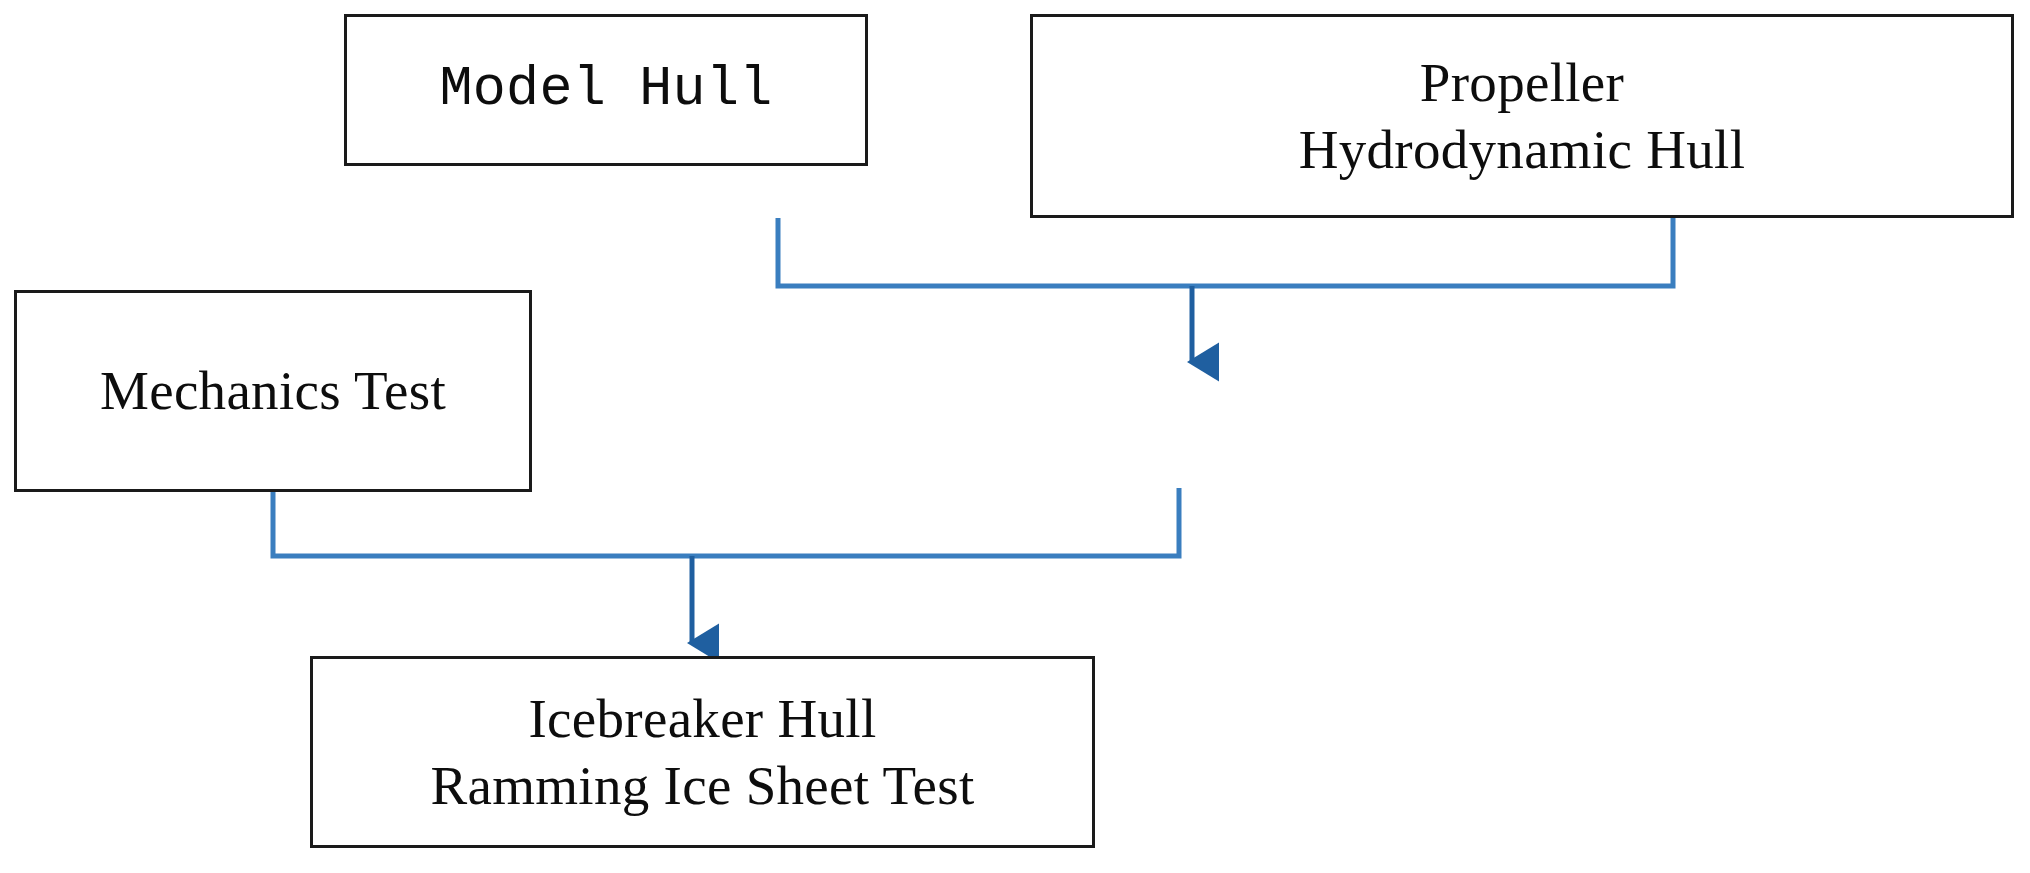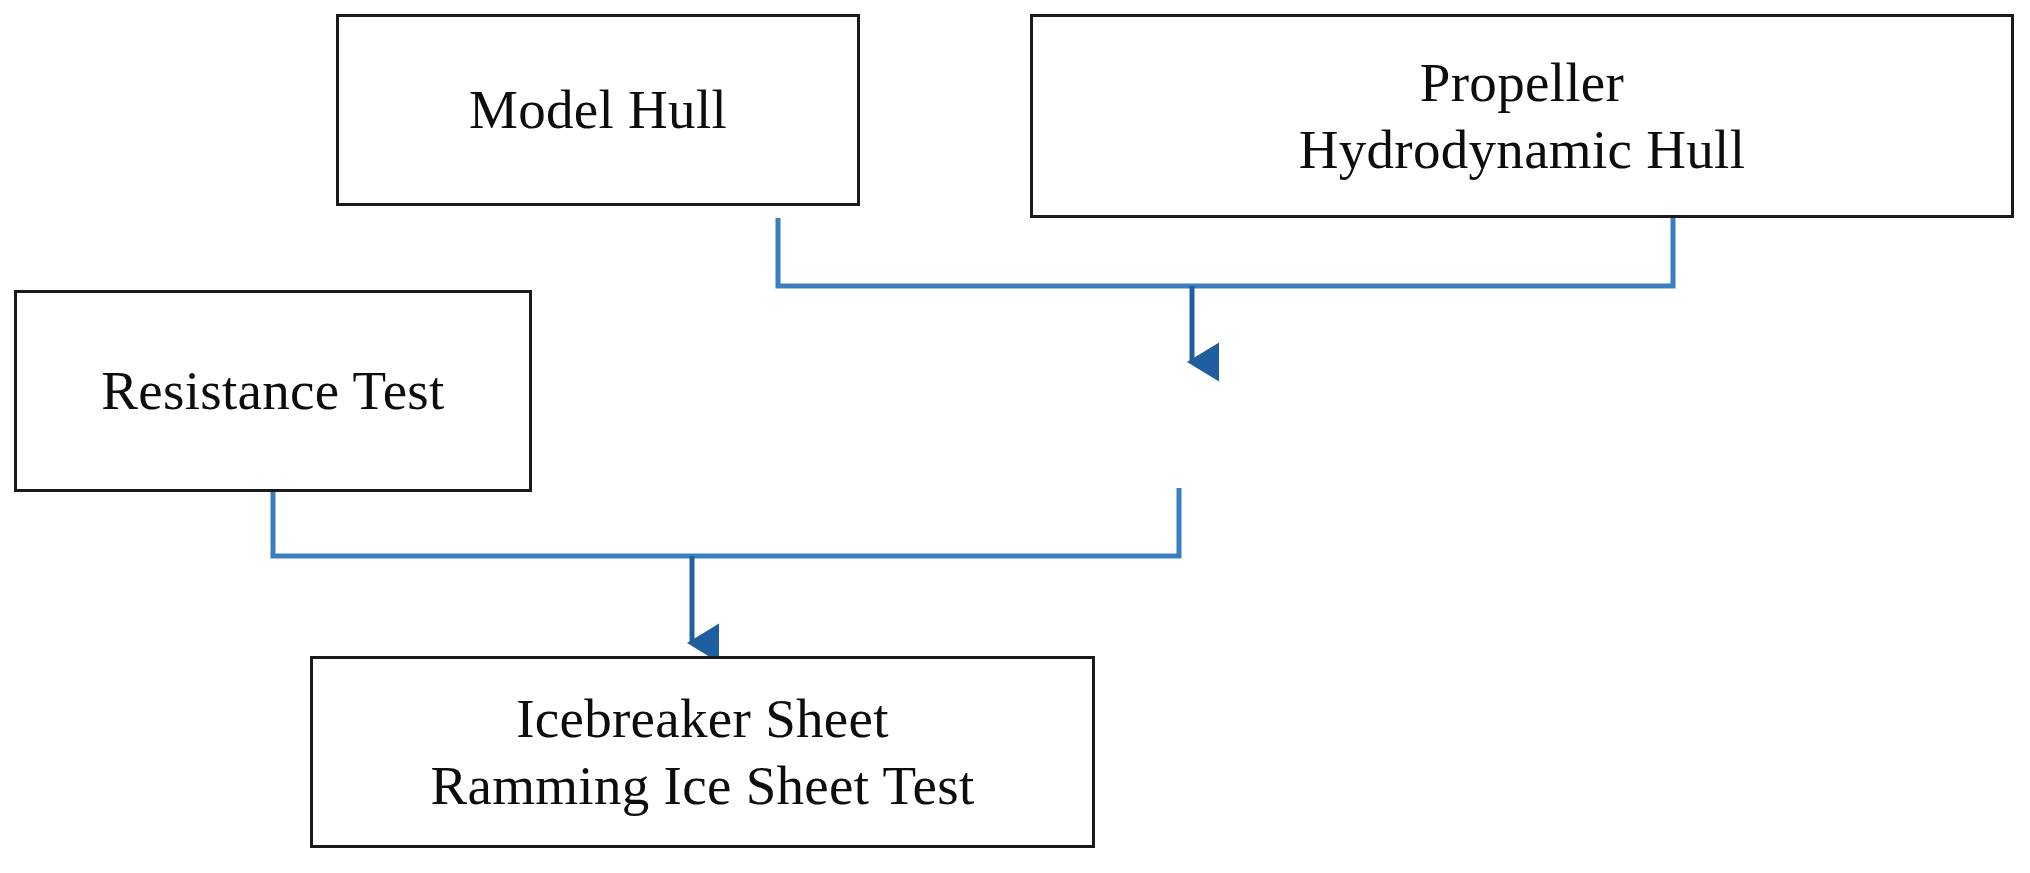--- a/index.html
+++ b/index.html
@@ -63,32 +63,32 @@
 
     <path d="M 1192 286 L 1192 362" fill="none" stroke="#1F5FA0" stroke-width="5" marker-end="url(#arrowhead)"></path>
 
     <path d="M 273 492 L 273 556 L 692 556" fill="none" stroke="#3A7EBF" stroke-width="5"></path>
 
     <path d="M 1179 488 L 1179 556 L 692 556" fill="none" stroke="#3A7EBF" stroke-width="5"></path>
 
     <path d="M 692 556 L 692 643" fill="none" stroke="#1F5FA0" stroke-width="5" marker-end="url(#arrowhead)"></path>
   </svg>
 
-  <div class="node" style="left:336px; top:14px; width:524px; height:192px;">
+  <div class="node" style="left:344px; top:14px; width:524px; height:152px;font-family:Liberation Mono, monospace;">
     <span>Model Hull</span>
   </div>
 
   <div class="node" style="left:1030px; top:14px; width:984px; height:204px;">
     <span>Propeller</span>
     <span class="line2">Hydrodynamic Hull</span>
   </div>
 
   <div class="node" style="left:14px; top:290px; width:518px; height:202px;">
-    <span class="line2">Resistance Test</span>
+    <span class="line2">Mechanics Test</span>
   </div>
 
 
   <div class="node" style="left:310px; top:656px; width:785px; height:192px;">
-    <span>Icebreaker Sheet</span>
+    <span>Icebreaker Hull</span>
     <span class="line2">Ramming Ice Sheet Test</span>
   </div>
 
 </div>
 
 </body></html>

